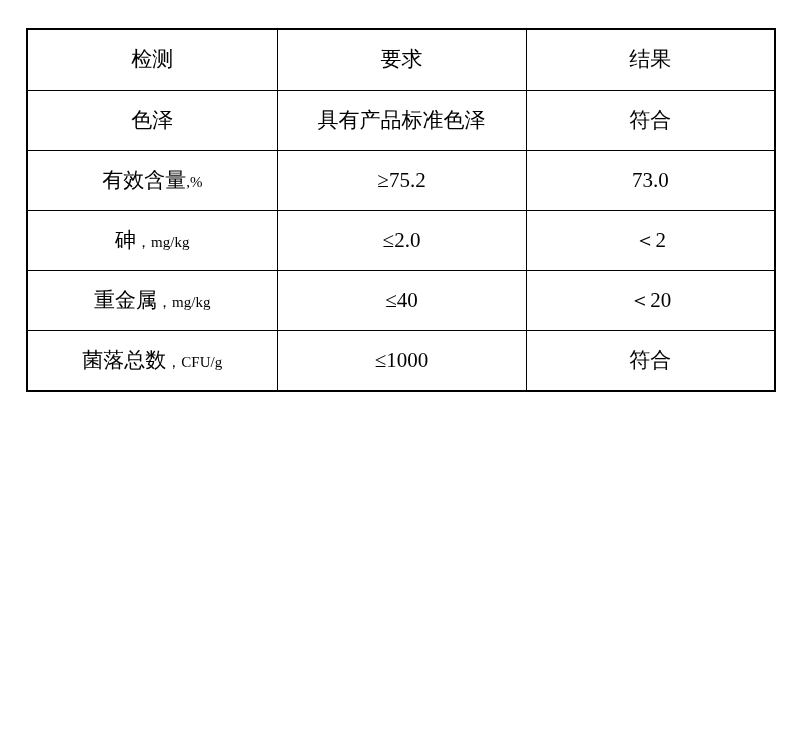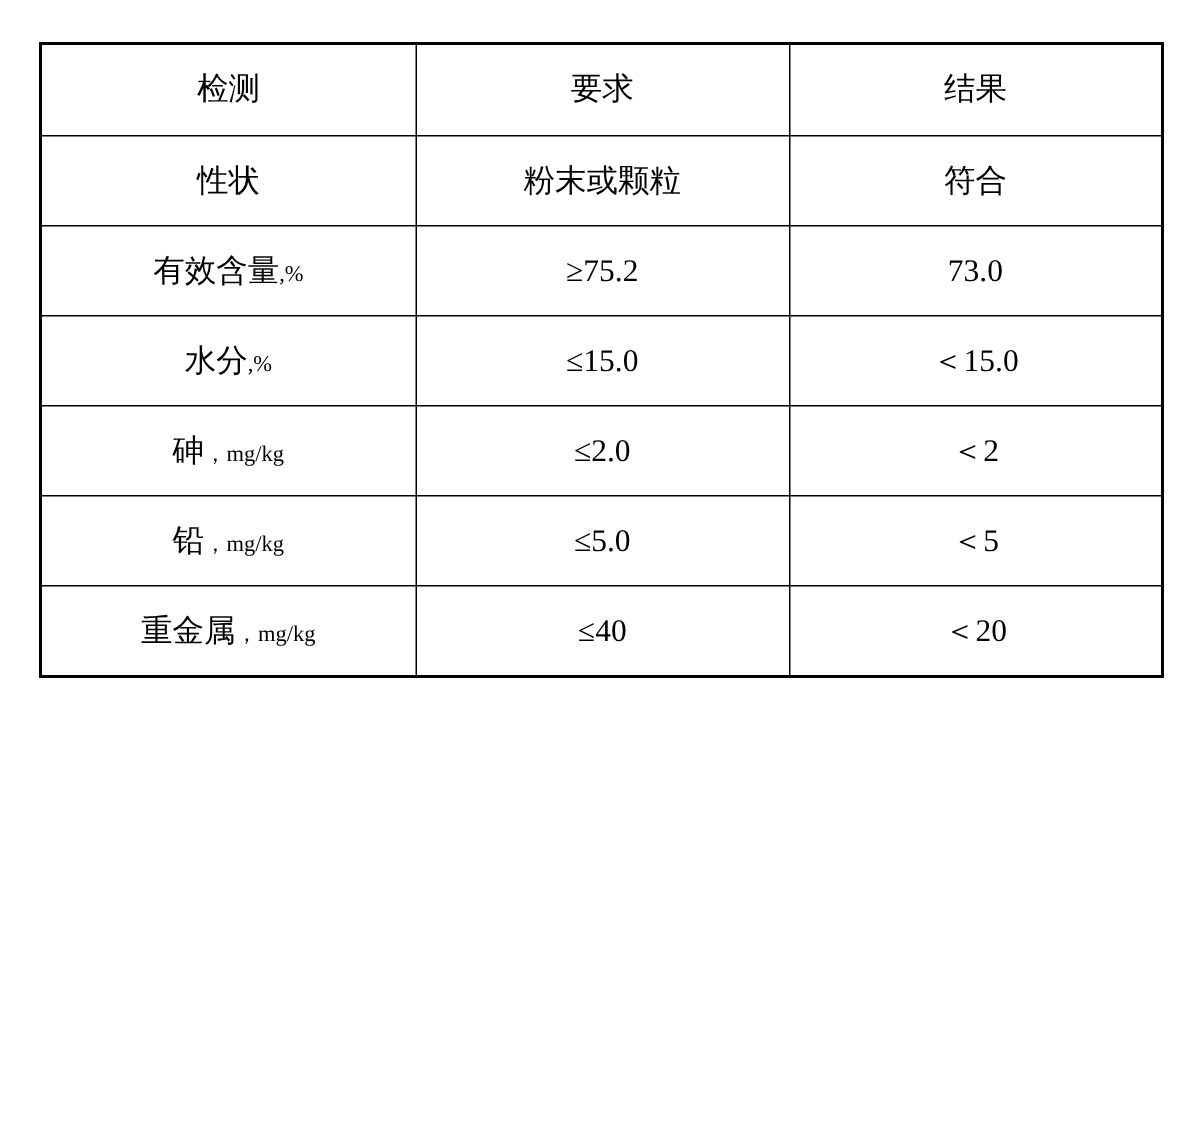--- a/index.html
+++ b/index.html
@@ -57,56 +57,51 @@
       <col class="c2">
       <col class="c3">
     </colgroup>
     <tbody>
       <tr>
         <td>检测</td>
         <td>要求</td>
         <td>结果</td>
       </tr>
 
-
       <tr>
-        <td><span>性状</span><span class="unit"></span></td>
-        <td>粉末或颗粒</td>
+        <td><span>色泽</span><span class="unit"></span></td>
+        <td>具有产品标准色泽</td>
         <td>符合</td>
       </tr>
+
 
 
       <tr>
         <td><span>有效含量</span><span class="unit">,%</span></td>
         <td>≥75.2</td>
         <td>73.0</td>
       </tr>
 
-      <tr>
-        <td><span>水分</span><span class="unit">,%</span></td>
-        <td>≤15.0</td>
-        <td>＜15.0</td>
-      </tr>
 
 
       <tr>
         <td><span>砷</span><span class="unit">，mg/kg</span></td>
         <td>≤2.0</td>
         <td>＜2</td>
       </tr>
 
-      <tr>
-        <td><span>铅</span><span class="unit">，mg/kg</span></td>
-        <td>≤5.0</td>
-        <td>＜5</td>
-      </tr>
 
       <tr>
         <td><span>重金属</span><span class="unit">，mg/kg</span></td>
         <td>≤40</td>
         <td>＜20</td>
       </tr>
 
+      <tr>
+        <td><span>菌落总数</span><span class="unit">，CFU/g</span></td>
+        <td>≤1000</td>
+        <td>符合</td>
+      </tr>
 
 
     </tbody>
   </table>
 </div>
 
 </body></html>

